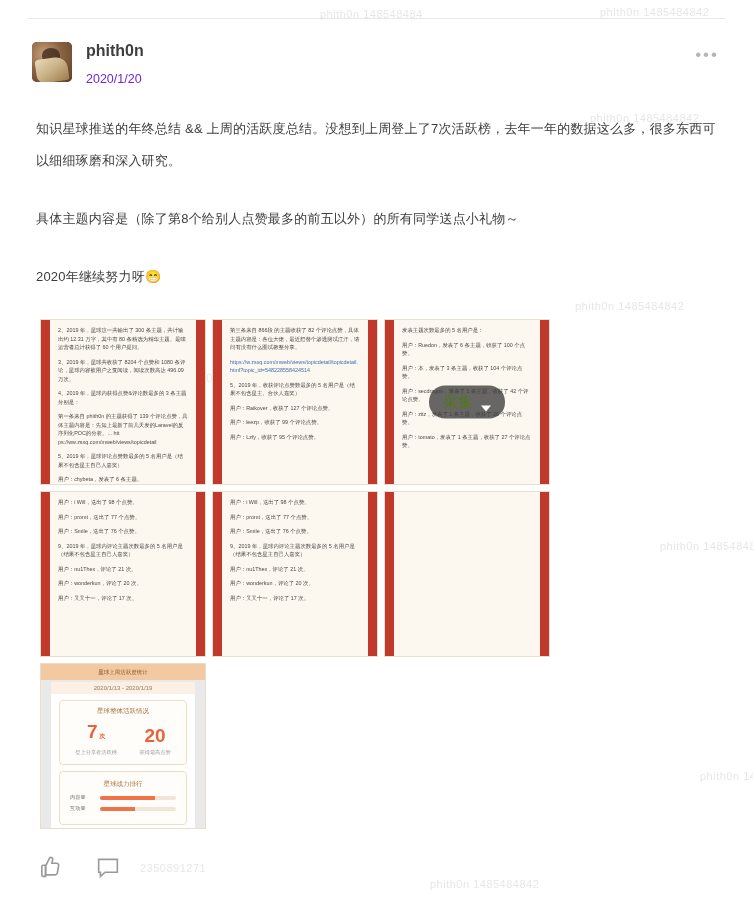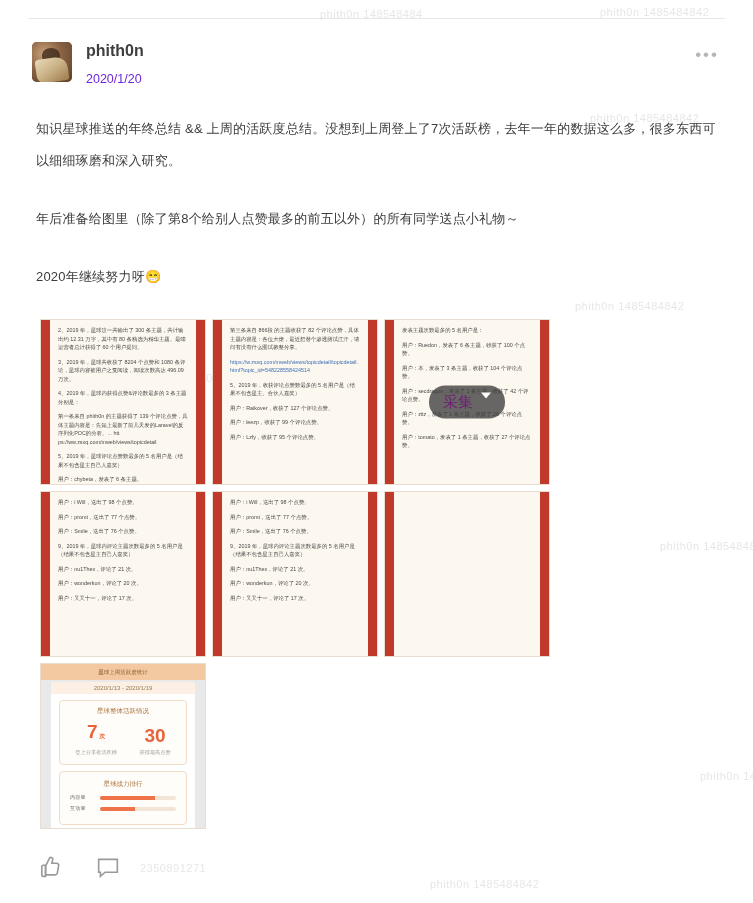--- a/index.html
+++ b/index.html
@@ -139,26 +139,26 @@
   .shot .bar-r { right: 0; }
   .shot .inner { margin: 0 10px; }
   .shot p { margin: 0 0 6px 0; }
   .shot .lnk { color: #3b6fb5; word-break: break-all; }
 
   .thumb .cap-overlay {
     position: absolute;
     left: 50%; top: 50%;
     transform: translate(-50%, -50%);
     background: rgba(60,60,60,0.78);
-    color: #701a75;
+    color: #4d7c0f;
     font-size: 15px;
     padding: 7px 14px;
     border-radius: 16px;
     display: flex;
-    align-items: flex-start;
+    align-items: flex-end;
     gap: 8px;
     white-space: nowrap;
   }
   .cap-overlay .caret {
     width: 0; height: 0;
     border-left: 5px solid transparent;
     border-right: 5px solid transparent;
     border-top: 6px solid #ffffff;
   }
   
@@ -271,21 +271,21 @@
       </div>
       <div class="meta">
         <div class="author">phith0n</div>
         <div class="date">2020/1/20</div>
       </div>
       <div class="more-btn">•••</div>
     </div>
 
     <div class="body">
       <p class="para">知识星球推送的年终总结 &amp;&amp; 上周的活跃度总结。没想到上周登上了7次活跃榜，去年一年的数据这么多，很多东西可以细细琢磨和深入研究。</p>
-      <p class="para">年后准备给图里（除了第8个给别人点赞最多的前五以外）的所有同学送点小礼物～</p>
+      <p class="para">具体主题内容是（除了第8个给别人点赞最多的前五以外）的所有同学送点小礼物～</p>
       <p class="para last">2020年继续努力呀😁</p>
     </div>
 
     <div class="grid">
 
       <div class="grid-row">
 
         <div class="thumb">
           <div class="shot">
             <div class="bar-l"></div>
@@ -389,21 +389,21 @@
             <div class="screen">
               <div class="datebar">2020/1/13 - 2020/1/19</div>
               <div class="card">
                 <div class="card-title">星球整体活跃情况</div>
                 <div class="stats" id="phone-stats">
                     <div>
                       <div class="stat-num">7<span class="stat-unit"> 次</span></div>
                       <div class="stat-lbl">登上分享者活跃榜</div>
                     </div>
                     <div>
-                      <div class="stat-num">30</div>
+                      <div class="stat-num">20</div>
                       <div class="stat-lbl">获得最高点赞</div>
                     </div>
                   </div>
               </div>
               <div class="card">
                 <div class="card2-title">星球战力排行</div>
                 <div id="phone-ranks">
                     <div class="rank-row">
                       <div class="rank-name">内容量</div>
                       <div class="rank-bar">

